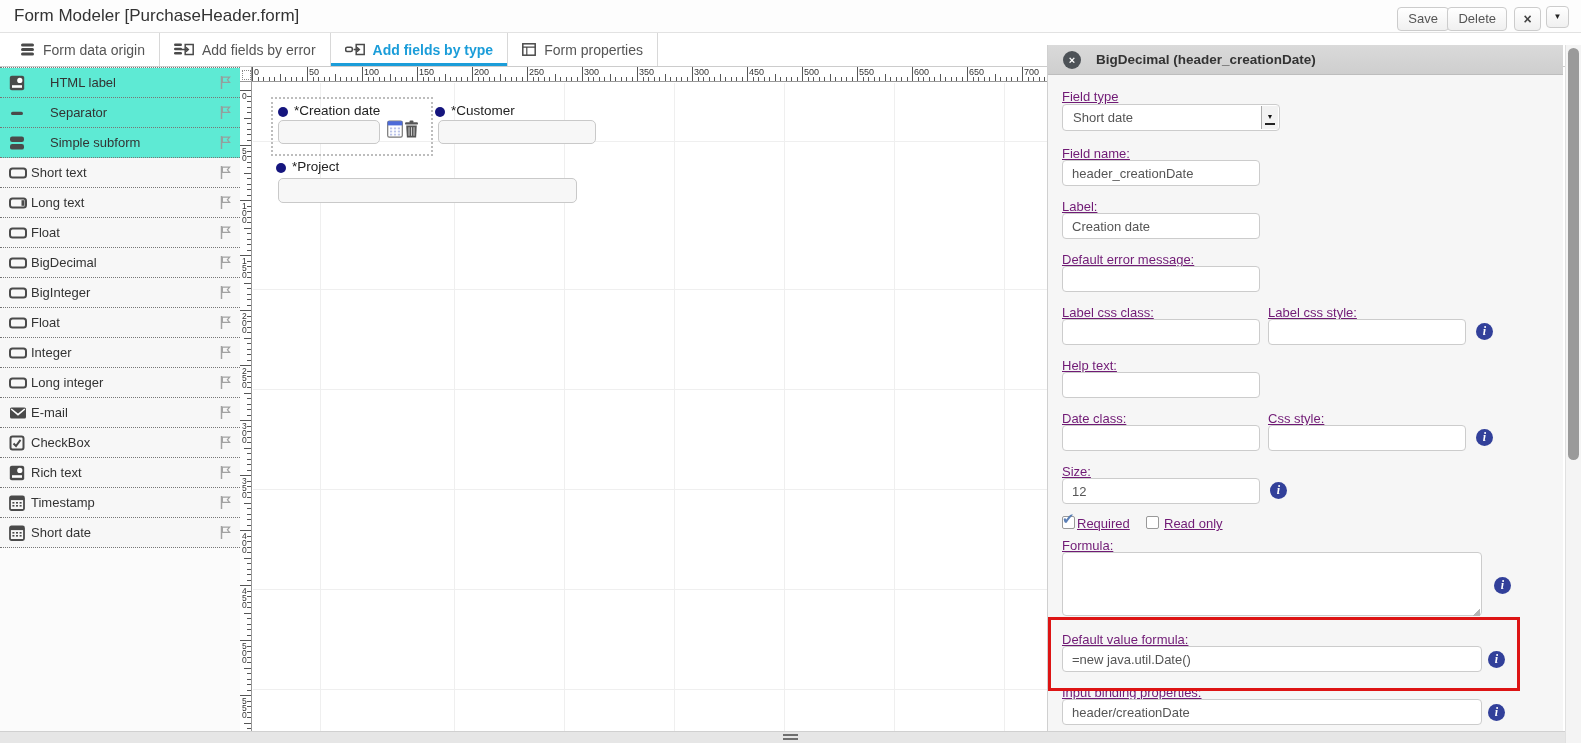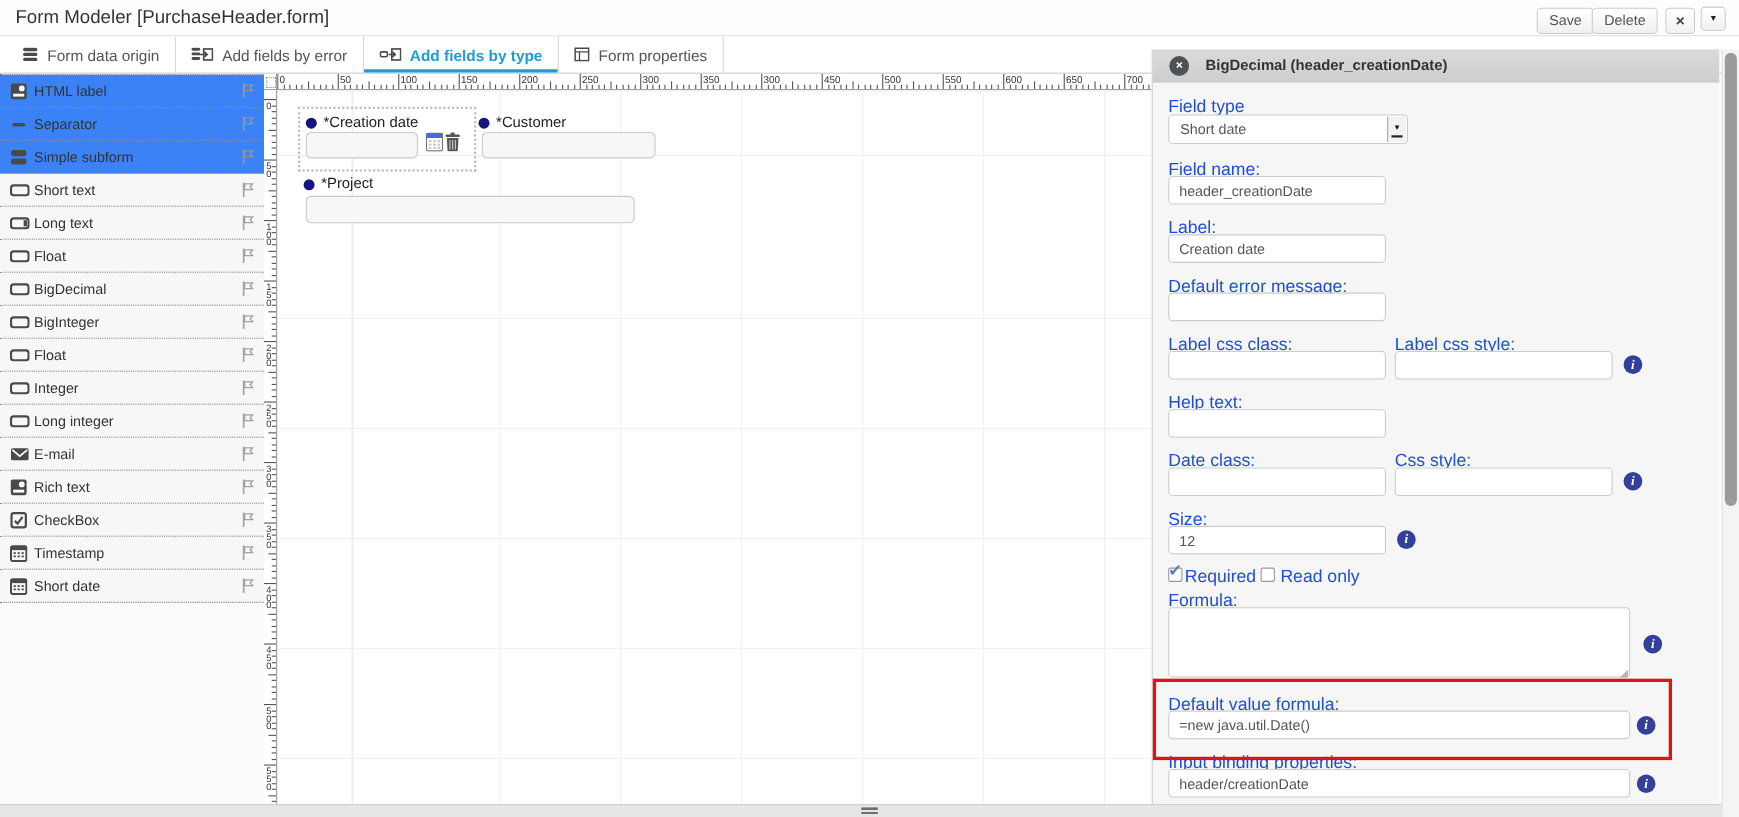--- a/index.html
+++ b/index.html
@@ -24,21 +24,21 @@
   .tab { display:flex; align-items:center; gap:8px; padding:0 14px; border-right:1px solid #d8d8d8;
          font-size:14px; color:#555; cursor:pointer; white-space:nowrap; }
   .tab.active { color:#1b9dd9; font-weight:bold; box-shadow:inset 0 -3px 0 #1b9dd9; }
   .tab-icon { display:inline-flex; }
 
   
   .palette { position:absolute; left:0; top:67px; width:240px; height:664px; background:#fbfbfb;
              border-top:1px dotted #777; z-index:1; }
   .prow { display:flex; align-items:center; height:30px; border-bottom:1px dotted #777;
           padding:0 8px 0 9px; font-size:13px; color:#333; cursor:pointer; background:#f7f7f7; }
-  .prow.gray  { background:#3b82f6; }
+  .prow.gray  { background:#5eead4;gap:19px; }
   .prow.gray2 { background:#d2d2d2; }
   .prow .p-ic { width:22px; display:inline-flex; }
   .prow .p-flag { margin-left:auto; display:inline-flex; opacity:.9; }
 
   
   .ruler-corner { position:absolute; left:240px; top:67px; width:12px; height:15px; background:#fff;
                   border-right:1px solid #999; border-bottom:1px solid #999; z-index:1; }
   .ruler-corner:before { content:""; position:absolute; left:2px; top:3px; width:7px; height:8px;
                          border:1px dotted #888; }
   .hruler { position:absolute; left:252px; top:67px; width:795px; height:15px; background:#fff;
@@ -66,21 +66,21 @@
 
   
   .props { position:absolute; left:1047px; top:45px; width:516px; height:686px; background:#f6f6f6;
            border-left:1px solid #d0d0d0; z-index:5; }
   .props-header { position:absolute; left:0; top:0; width:100%; height:30px;
                   background:linear-gradient(#dadada,#cecece); border-bottom:1px solid #bdbdbd; }
   .circle-x { position:absolute; left:15px; top:6px; width:18px; height:18px; border-radius:50%;
               background:#4d5257; color:#fff; font-size:11px; font-weight:bold; text-align:center;
               line-height:18px; cursor:pointer; }
   .props-title { position:absolute; left:48px; top:7px; font-size:13.5px; font-weight:bold; color:#333; }
-  .p-label { position:absolute; left:14px; font-size:16px; color:#1d4ed8; white-space:nowrap; }
+  .p-label { position:absolute; left:14px; font-size:13px; color:#701a75; white-space:nowrap;text-decoration:underline; }
   .p-input { position:absolute; left:14px; width:198px; height:26px; background:#fff; border:1px solid #ccc;
              border-radius:4px; font-size:13px; color:#555; padding:0 9px;
              font-family:"Liberation Sans", sans-serif; }
   .p-input.wide { width:420px; }
   .p-textarea { position:absolute; left:14px; width:420px; height:64px; background:#fff; border:1px solid #ccc;
                 border-radius:4px; font-size:13px; color:#555; padding:4px 8px; resize:none;
                 font-family:"Liberation Sans", sans-serif; }
   .ta-grip { position:absolute; left:424px; top:563px; width:8px; height:8px;
              background:linear-gradient(135deg, transparent 55%, #b5b5b5 55%); }
   .p-select { position:absolute; left:14px; width:218px; height:27px; background:#fff; border:1px solid #ccc;
@@ -332,41 +332,41 @@
       <span class="p-flag">
         <svg width="13" height="15" viewBox="0 0 13 15">
           <path d="M2.5 1 V14" stroke="#999" stroke-width="1.5" fill="none"></path>
           <path d="M3.4 2.2 H10.6 L8.4 4.8 L10.6 7.4 H3.4 Z" fill="none" stroke="#999" stroke-width="1.2"></path>
         </svg>
       </span>
     </div>
     <div class="prow">
       <span class="p-ic">
         <svg width="16" height="16" viewBox="0 0 16 16">
+          <rect x="1.5" y="1.5" width="13" height="13" rx="2" fill="none" stroke="#4a4a4a" stroke-width="2"></rect>
+          <path d="M4.5 8.5 L7 11 L11.5 4.8" stroke="#4a4a4a" stroke-width="2" fill="none"></path>
+        </svg>
+      </span>
+      <span>CheckBox</span>
+      <span class="p-flag">
+        <svg width="13" height="15" viewBox="0 0 13 15">
+          <path d="M2.5 1 V14" stroke="#999" stroke-width="1.5" fill="none"></path>
+          <path d="M3.4 2.2 H10.6 L8.4 4.8 L10.6 7.4 H3.4 Z" fill="none" stroke="#999" stroke-width="1.2"></path>
+        </svg>
+      </span>
+    </div>
+    <div class="prow">
+      <span class="p-ic">
+        <svg width="16" height="16" viewBox="0 0 16 16">
           <rect x="0.8" y="0.8" width="14.4" height="14.4" rx="2" fill="#4a4a4a"></rect>
           <circle cx="10.8" cy="5.4" r="2.6" fill="#fff"></circle>
           <rect x="3" y="10.2" width="10" height="2.6" fill="#fff"></rect>
         </svg>
       </span>
       <span>Rich text</span>
-      <span class="p-flag">
-        <svg width="13" height="15" viewBox="0 0 13 15">
-          <path d="M2.5 1 V14" stroke="#999" stroke-width="1.5" fill="none"></path>
-          <path d="M3.4 2.2 H10.6 L8.4 4.8 L10.6 7.4 H3.4 Z" fill="none" stroke="#999" stroke-width="1.2"></path>
-        </svg>
-      </span>
-    </div>
-    <div class="prow">
-      <span class="p-ic">
-        <svg width="16" height="16" viewBox="0 0 16 16">
-          <rect x="1.5" y="1.5" width="13" height="13" rx="2" fill="none" stroke="#4a4a4a" stroke-width="2"></rect>
-          <path d="M4.5 8.5 L7 11 L11.5 4.8" stroke="#4a4a4a" stroke-width="2" fill="none"></path>
-        </svg>
-      </span>
-      <span>CheckBox</span>
       <span class="p-flag">
         <svg width="13" height="15" viewBox="0 0 13 15">
           <path d="M2.5 1 V14" stroke="#999" stroke-width="1.5" fill="none"></path>
           <path d="M3.4 2.2 H10.6 L8.4 4.8 L10.6 7.4 H3.4 Z" fill="none" stroke="#999" stroke-width="1.2"></path>
         </svg>
       </span>
     </div>
     <div class="prow">
       <span class="p-ic">
         <svg width="16" height="16" viewBox="0 0 16 16">

